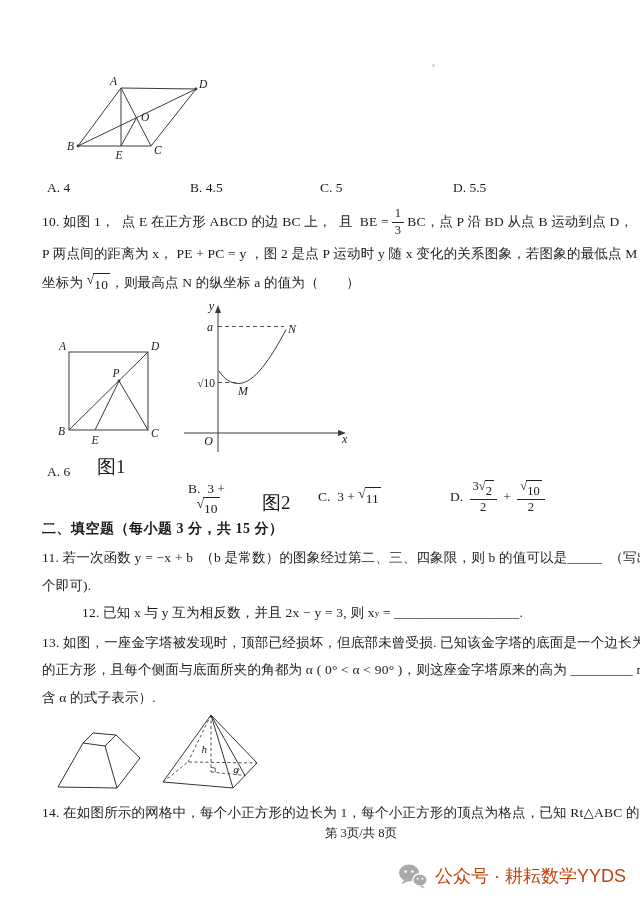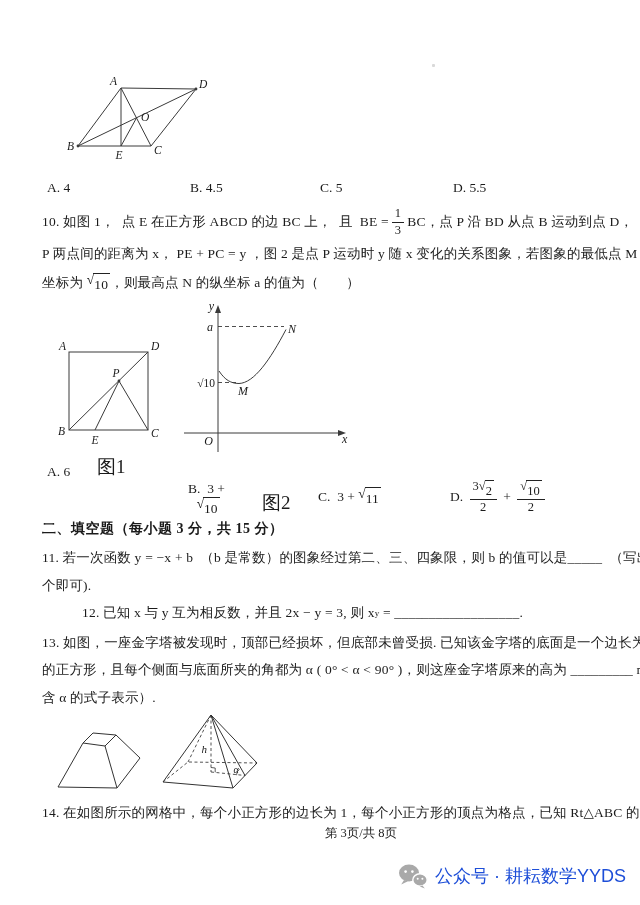--- a/index.html
+++ b/index.html
@@ -11,21 +11,21 @@
   .frac{display:inline-flex;flex-direction:column;align-items:center;line-height:1.05;
         font-size:12.5px;margin:0 3px;}
   .frac .num{border-bottom:1px solid #222;padding:0 3px 1px;display:inline-flex;align-items:flex-start;}
   .frac .den{padding-top:1px;}
   .sqrt{display:inline-flex;align-items:flex-start;line-height:1.1;white-space:nowrap;}
   .rsign{margin-right:-1px;}
   .rad{border-top:1px solid #222;padding:4px 2px 0 1px;}
   .sec{position:absolute;left:42px;font-weight:bold;font-size:14px;letter-spacing:0.5px;white-space:pre;}
   .cap{position:absolute;font-size:19px;}
   .footer{position:absolute;left:0;width:640px;text-align:center;font-size:12.5px;}
-  .wm{position:absolute;display:flex;align-items:center;gap:7px;color:#1d4ed8;
+  .wm{position:absolute;display:flex;align-items:center;gap:7px;color:#c2410c;
       font-family:"Liberation Sans","DejaVu Sans",sans-serif;font-size:18px;white-space:pre;}
   .dotart{position:absolute;width:3px;height:3px;background:#d9d9d9;border-radius:1px;}
   svg{position:absolute;overflow:visible;}
   svg text{font-family:"Liberation Serif","DejaVu Serif",serif;font-style:italic;fill:#1b1b1b;}
   .cjk{font-style:normal;}
 </style>
 </head>
 <body>
 
 <div class="page">

